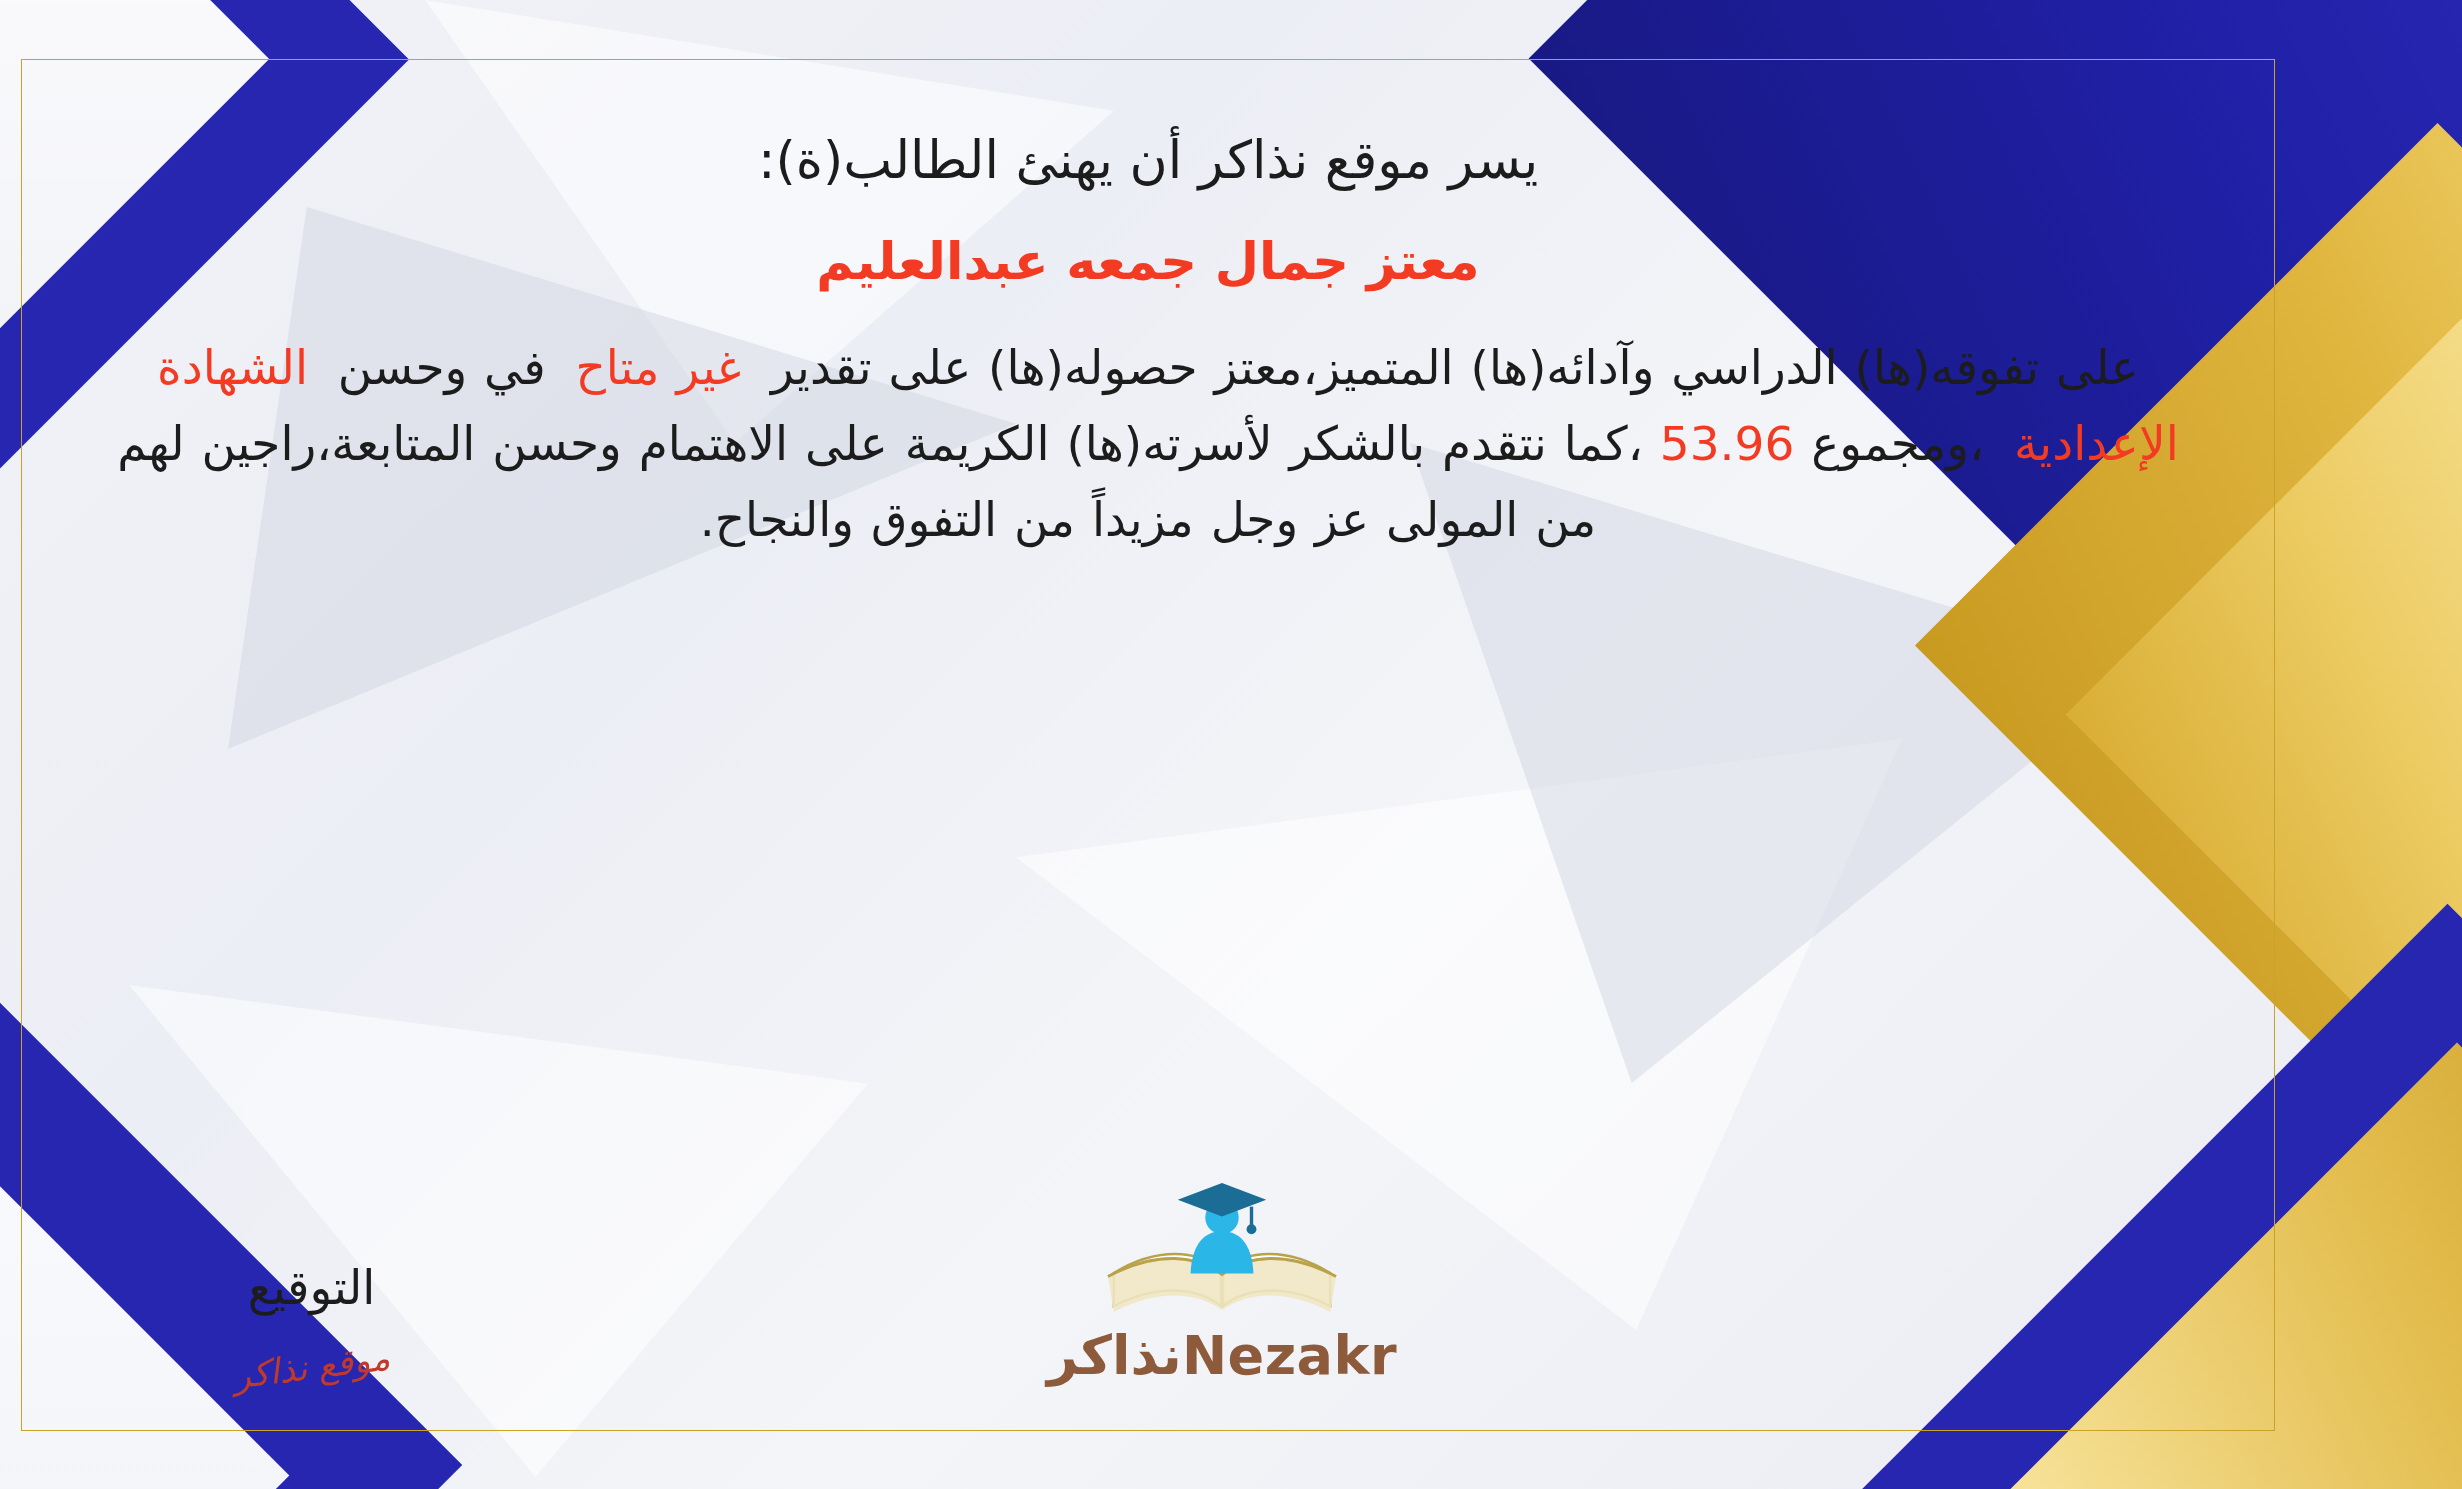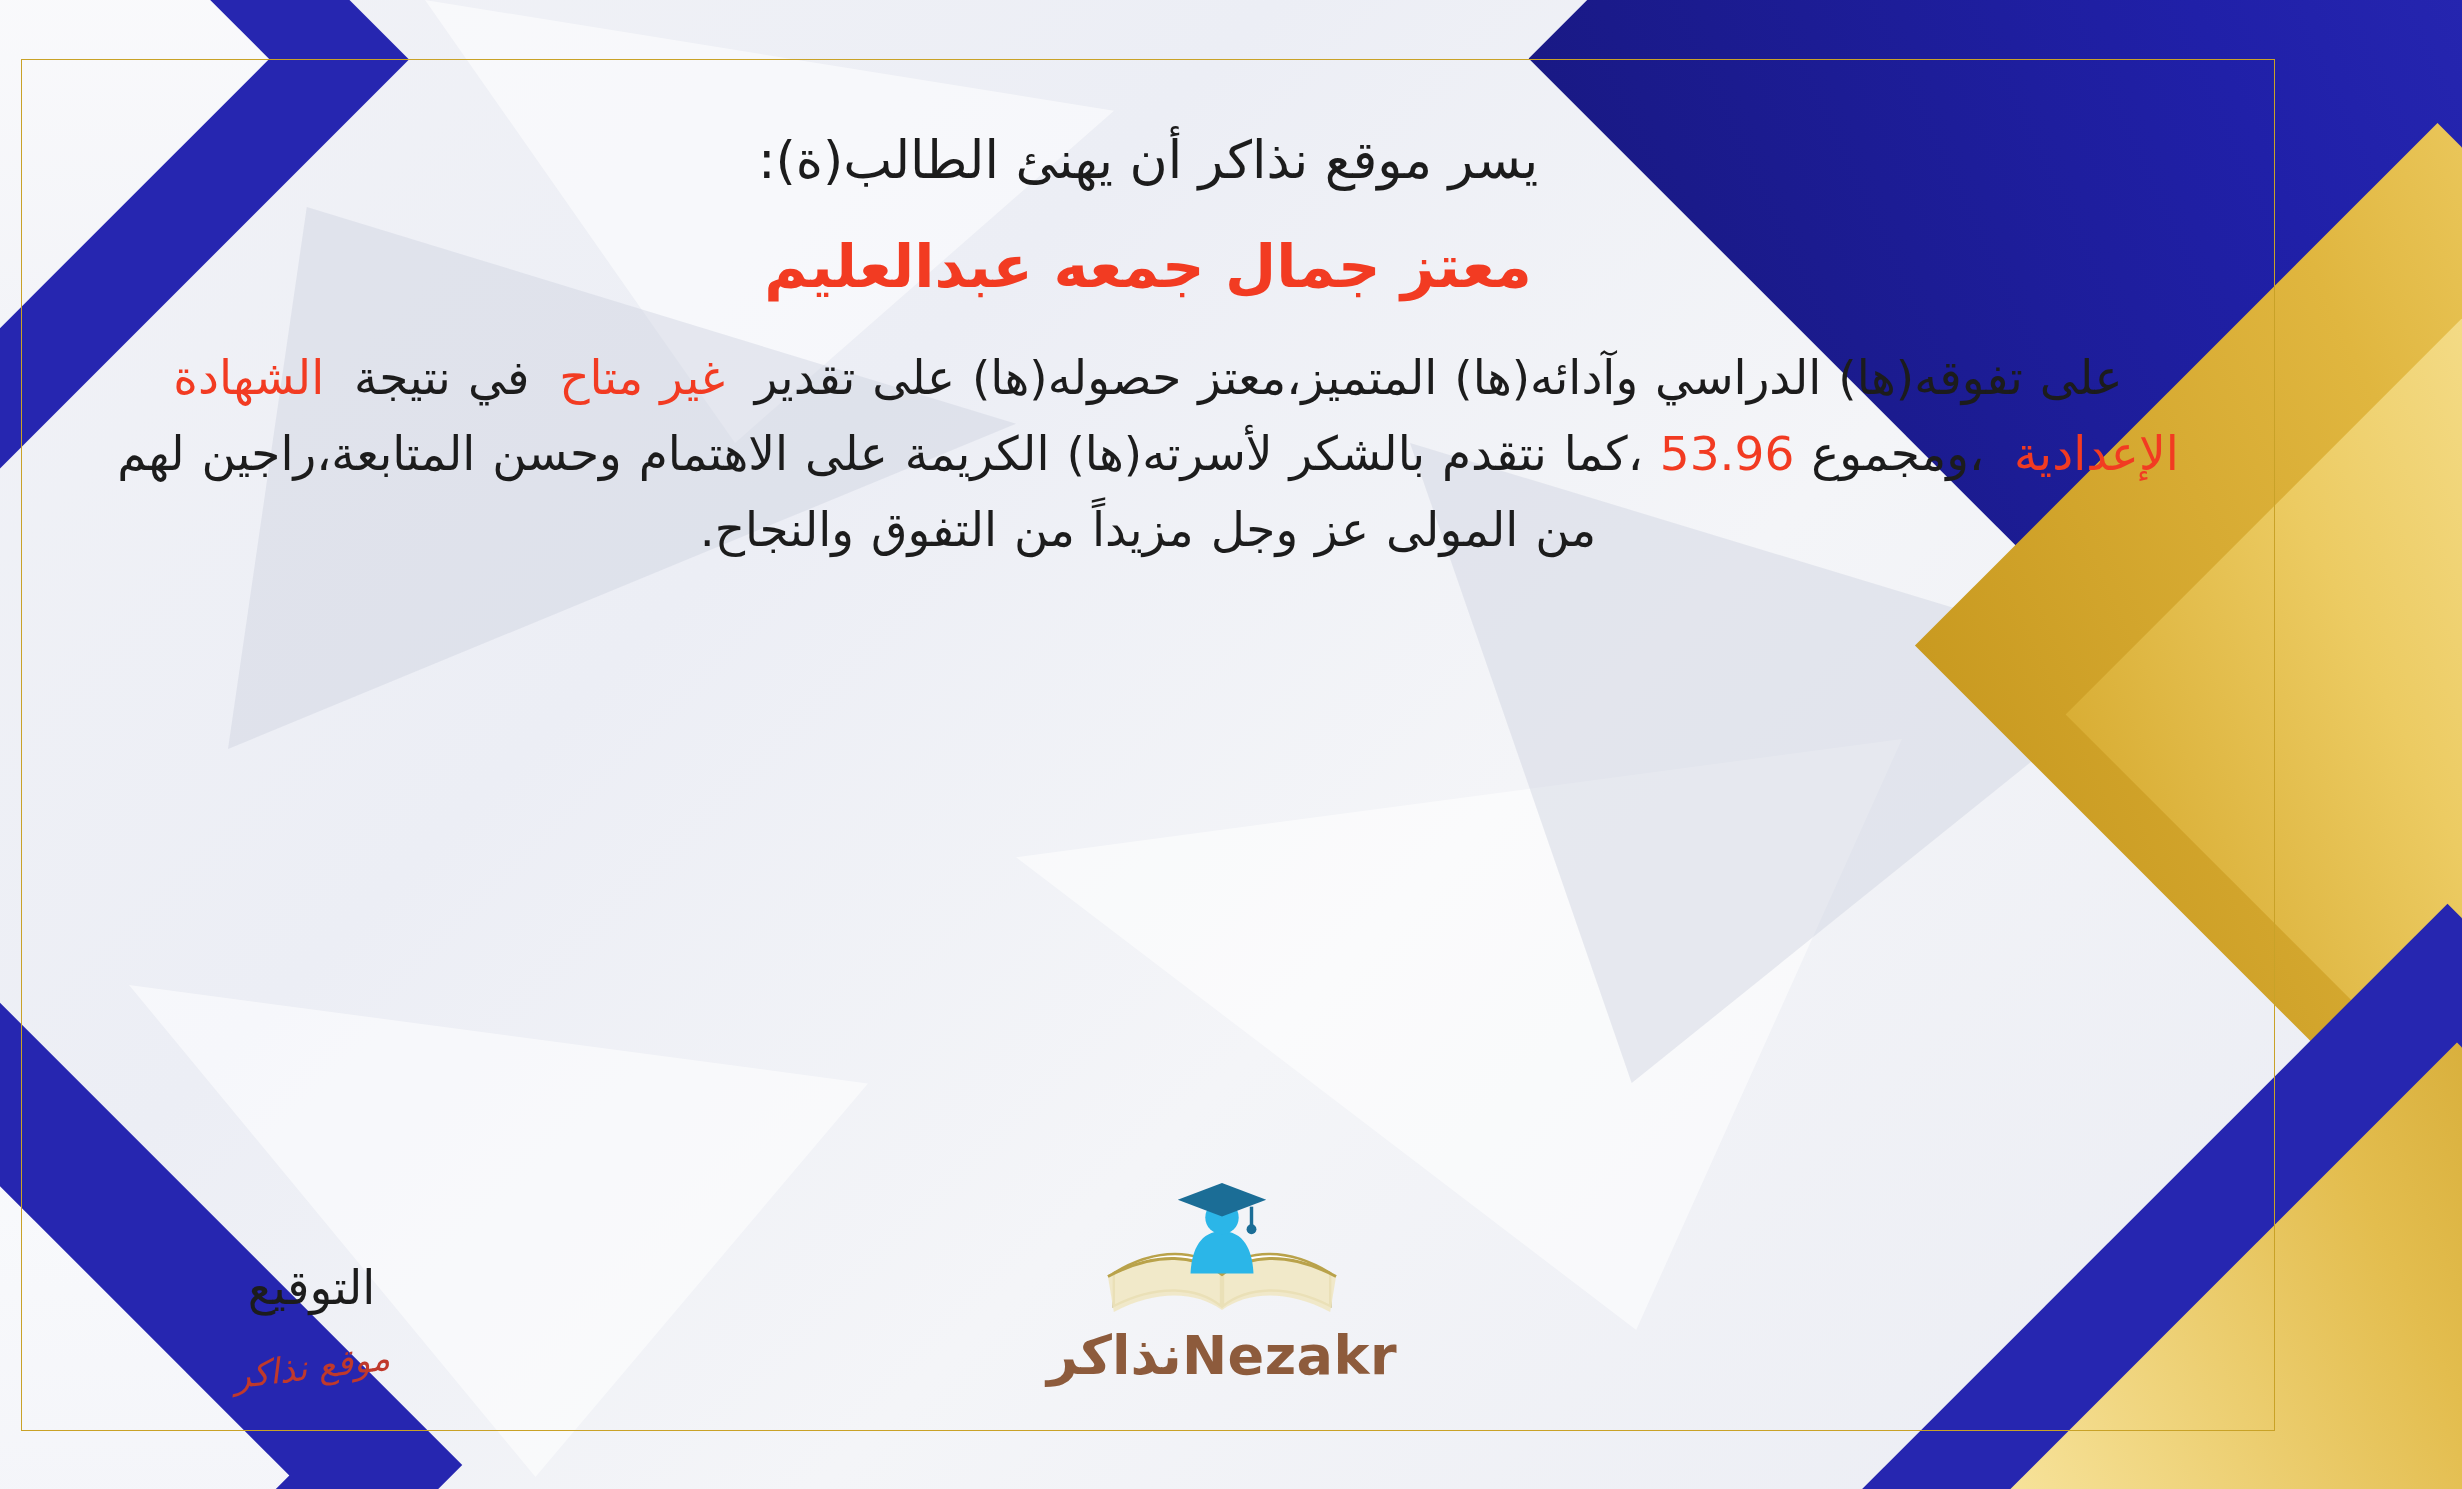--- a/index.html
+++ b/index.html
@@ -121,21 +121,21 @@
   }
 
   .intro-line {
     font-size: 52px;
     color: #1c1c1c;
     margin-top: 46px;
     font-weight: 500;
   }
 
   .student-name {
-    font-size: 59px;
+    font-size: 51px;
     color: #f23b22;
     font-weight: 600;
     margin-top: 42px;
   }
 
   .body-text {
     font-size: 47px;
     color: #1c1c1c;
     line-height: 1.62;
     text-align: center;
@@ -219,21 +219,21 @@
   <div class="content">
 
 
     <div class="intro-line">يسر موقع نذاكر أن يهنئ الطالب(ة):</div>
 
     <div class="student-name">معتز جمال جمعه عبدالعليم</div>
 
     <div class="body-text">
       <span>على تفوقه(ها) الدراسي وآدائه(ها) المتميز،معتز حصوله(ها) على تقدير</span>
       <span class="hl-sp">غير متاح</span>
-      <span>في نتيجة</span>
+      <span>في وحسن</span>
       <span class="hl-sp">الشهادة الإعدادية</span>
       <span>،ومجموع</span>
       <span class="num">53.96</span>
       <span>،كما نتقدم بالشكر لأسرته(ها) الكريمة على الاهتمام وحسن المتابعة،راجين لهم من المولى عز وجل مزيداً من التفوق والنجاح.</span>
     </div>
   </div>
 
   <div class="footer">
 
     <div class="sign-block">

